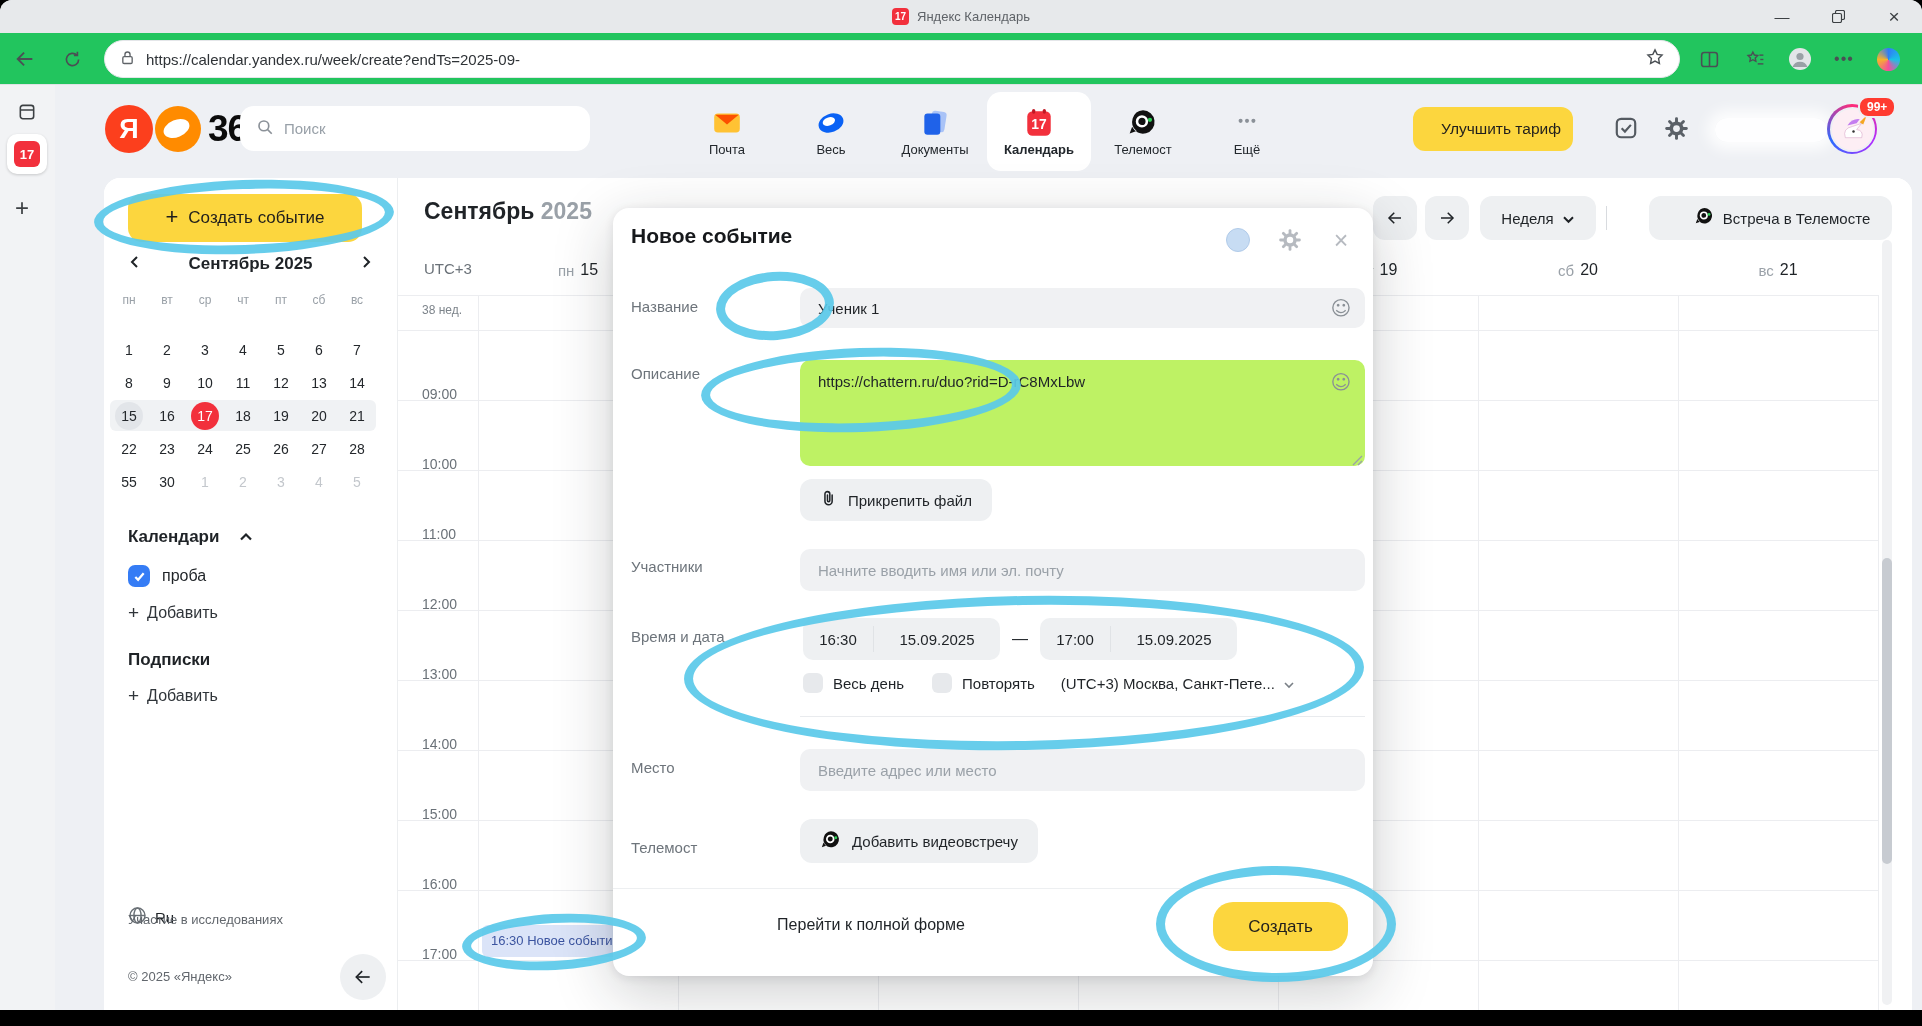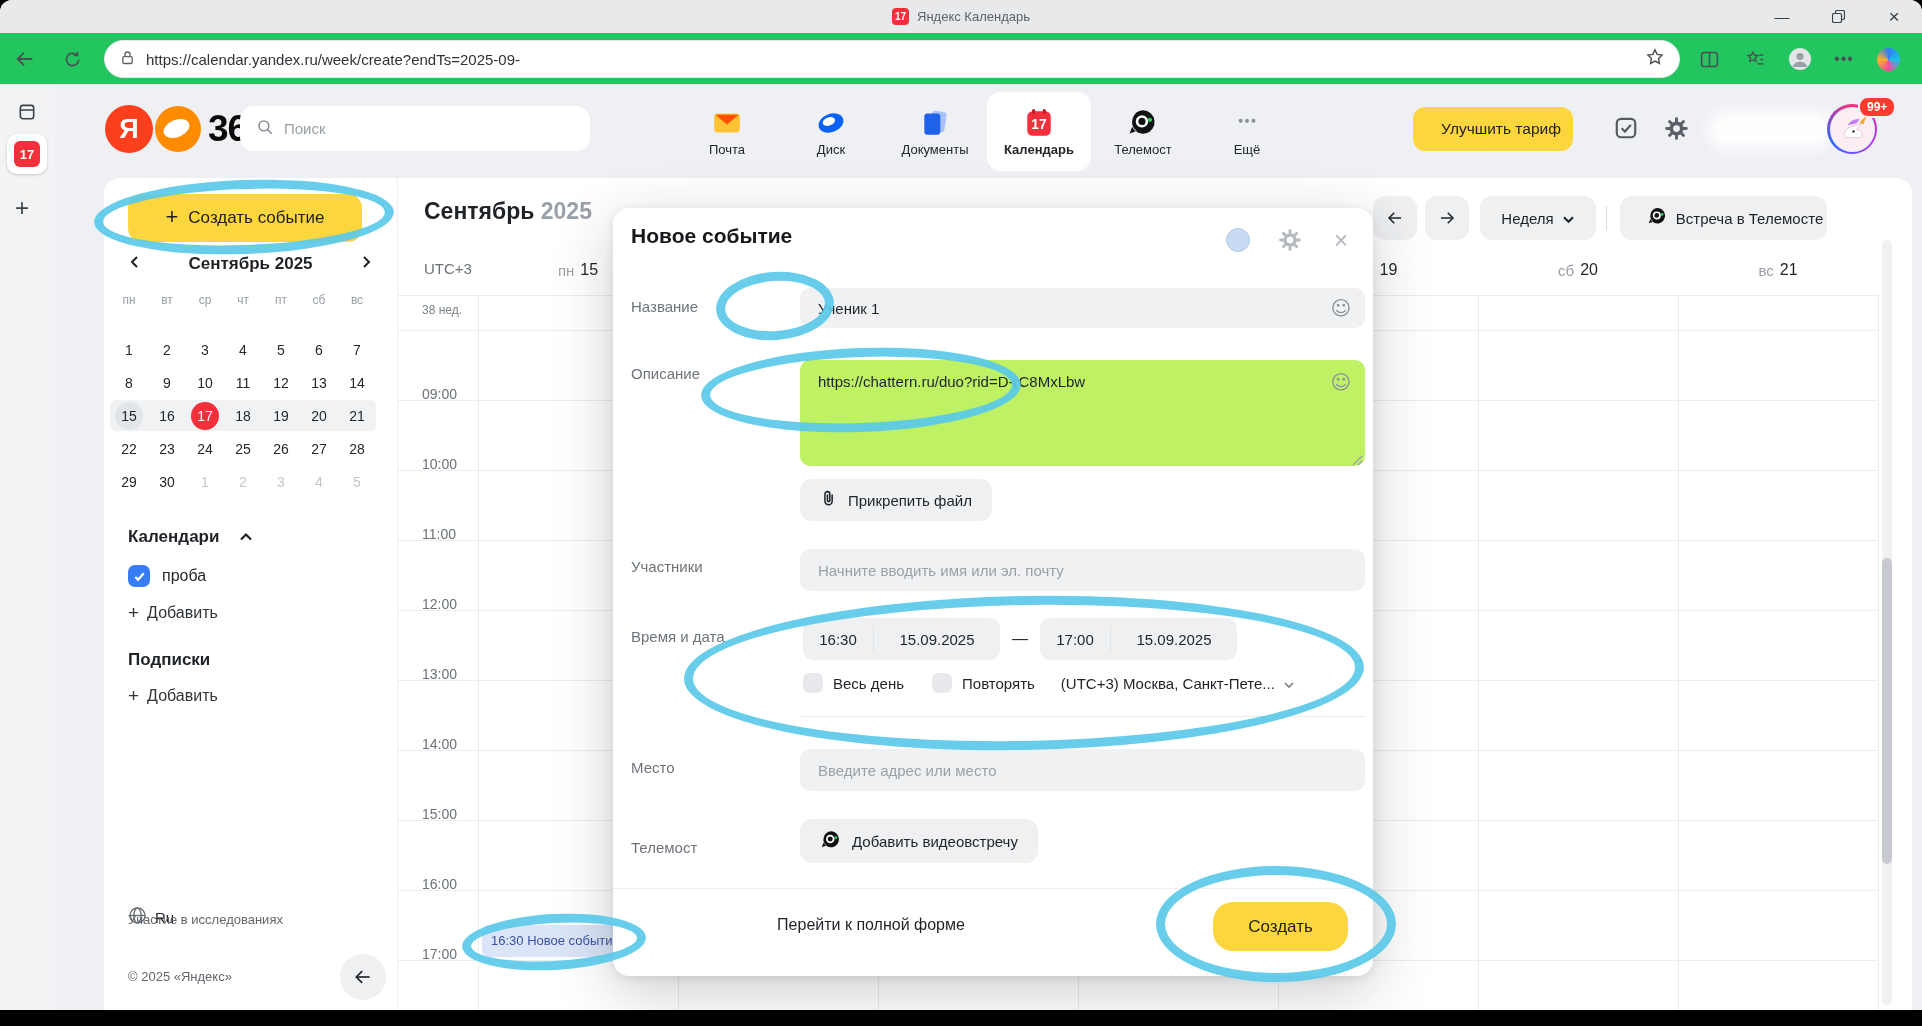--- a/index.html
+++ b/index.html
@@ -236,21 +236,21 @@
             </span>
             <span class="svc-label">Почта</span>
           </div>
           <div class="svc">
             <span class="svc-icon">
               <svg width="32" height="32" viewBox="0 0 30 30">
                 <ellipse cx="15" cy="15" rx="12" ry="8.6" transform="rotate(-20 15 15)" fill="#0a62f5"></ellipse>
                 <ellipse cx="13" cy="13.6" rx="6" ry="3.8" transform="rotate(-20 13 13.6)" fill="#fff"></ellipse>
               </svg>
             </span>
-            <span class="svc-label">Диск</span>
+            <span class="svc-label">Весь</span>
           </div>
           <div class="svc">
             <span class="svc-icon">
               <svg width="32" height="32" viewBox="0 0 30 30">
                 <rect x="11" y="4" width="14" height="19" rx="3" fill="#a9c3f7" transform="rotate(9 18 13)"></rect>
                 <rect x="5" y="6" width="15" height="20" rx="3" fill="#1f62e9"></rect>
               </svg>
             </span>
             <span class="svc-label">Документы</span>
           </div>
@@ -431,21 +431,21 @@
               </div>
               <div class="mc-cell">
                 <span>27</span>
               </div>
               <div class="mc-cell">
                 <span>28</span>
               </div>
             </div>
             <div class="mc-row">
               <div class="mc-cell">
-                <span>29</span>
+                <span>55</span>
               </div>
               <div class="mc-cell">
                 <span>30</span>
               </div>
               <div class="mc-cell muted">
                 <span>1</span>
               </div>
               <div class="mc-cell muted">
                 <span>2</span>
               </div>
@@ -521,21 +521,21 @@
               <path d="M13 5 l7 7 -7 7"></path>
             </svg>
           </div>
         <div class="pill-btn" style="left:1082px; width:116px;">
           <span>Неделя</span>
           <span><svg width="13" height="9" viewBox="0 0 14 10" fill="none" stroke="#1f2327" stroke-width="2.2">
                 <path d="M2 2.5 l5 5 5-5"></path>
               </svg></span>
         </div>
         <div class="vdiv"></div>
-        <div class="pill-btn" style="left:1222px; width:207px;padding-left:23px;">
+        <div class="pill-btn" style="left:1251px; width:243px;padding-left:23px;">
           <span><svg width="21" height="21" viewBox="0 0 30 30">
                 <path d="M15 3 a11 11 0 1 1 -10.2 15.5 l-2.3 6.3 6.5-2.2 A11 11 0 0 1 15 3z" fill="#111"></path>
                 <circle cx="14" cy="13.5" r="4.6" fill="none" stroke="#fff" stroke-width="2.4"></circle>
                 <circle cx="21.5" cy="12" r="2" fill="#30d158"></circle>
               </svg></span>
           <span>Встреча в Телемосте</span>
         </div>
         <div class="utc">UTC+3</div>
         <div class="day-headers" id="day-headers">
             <div class="dh" style="left: 80px;">

